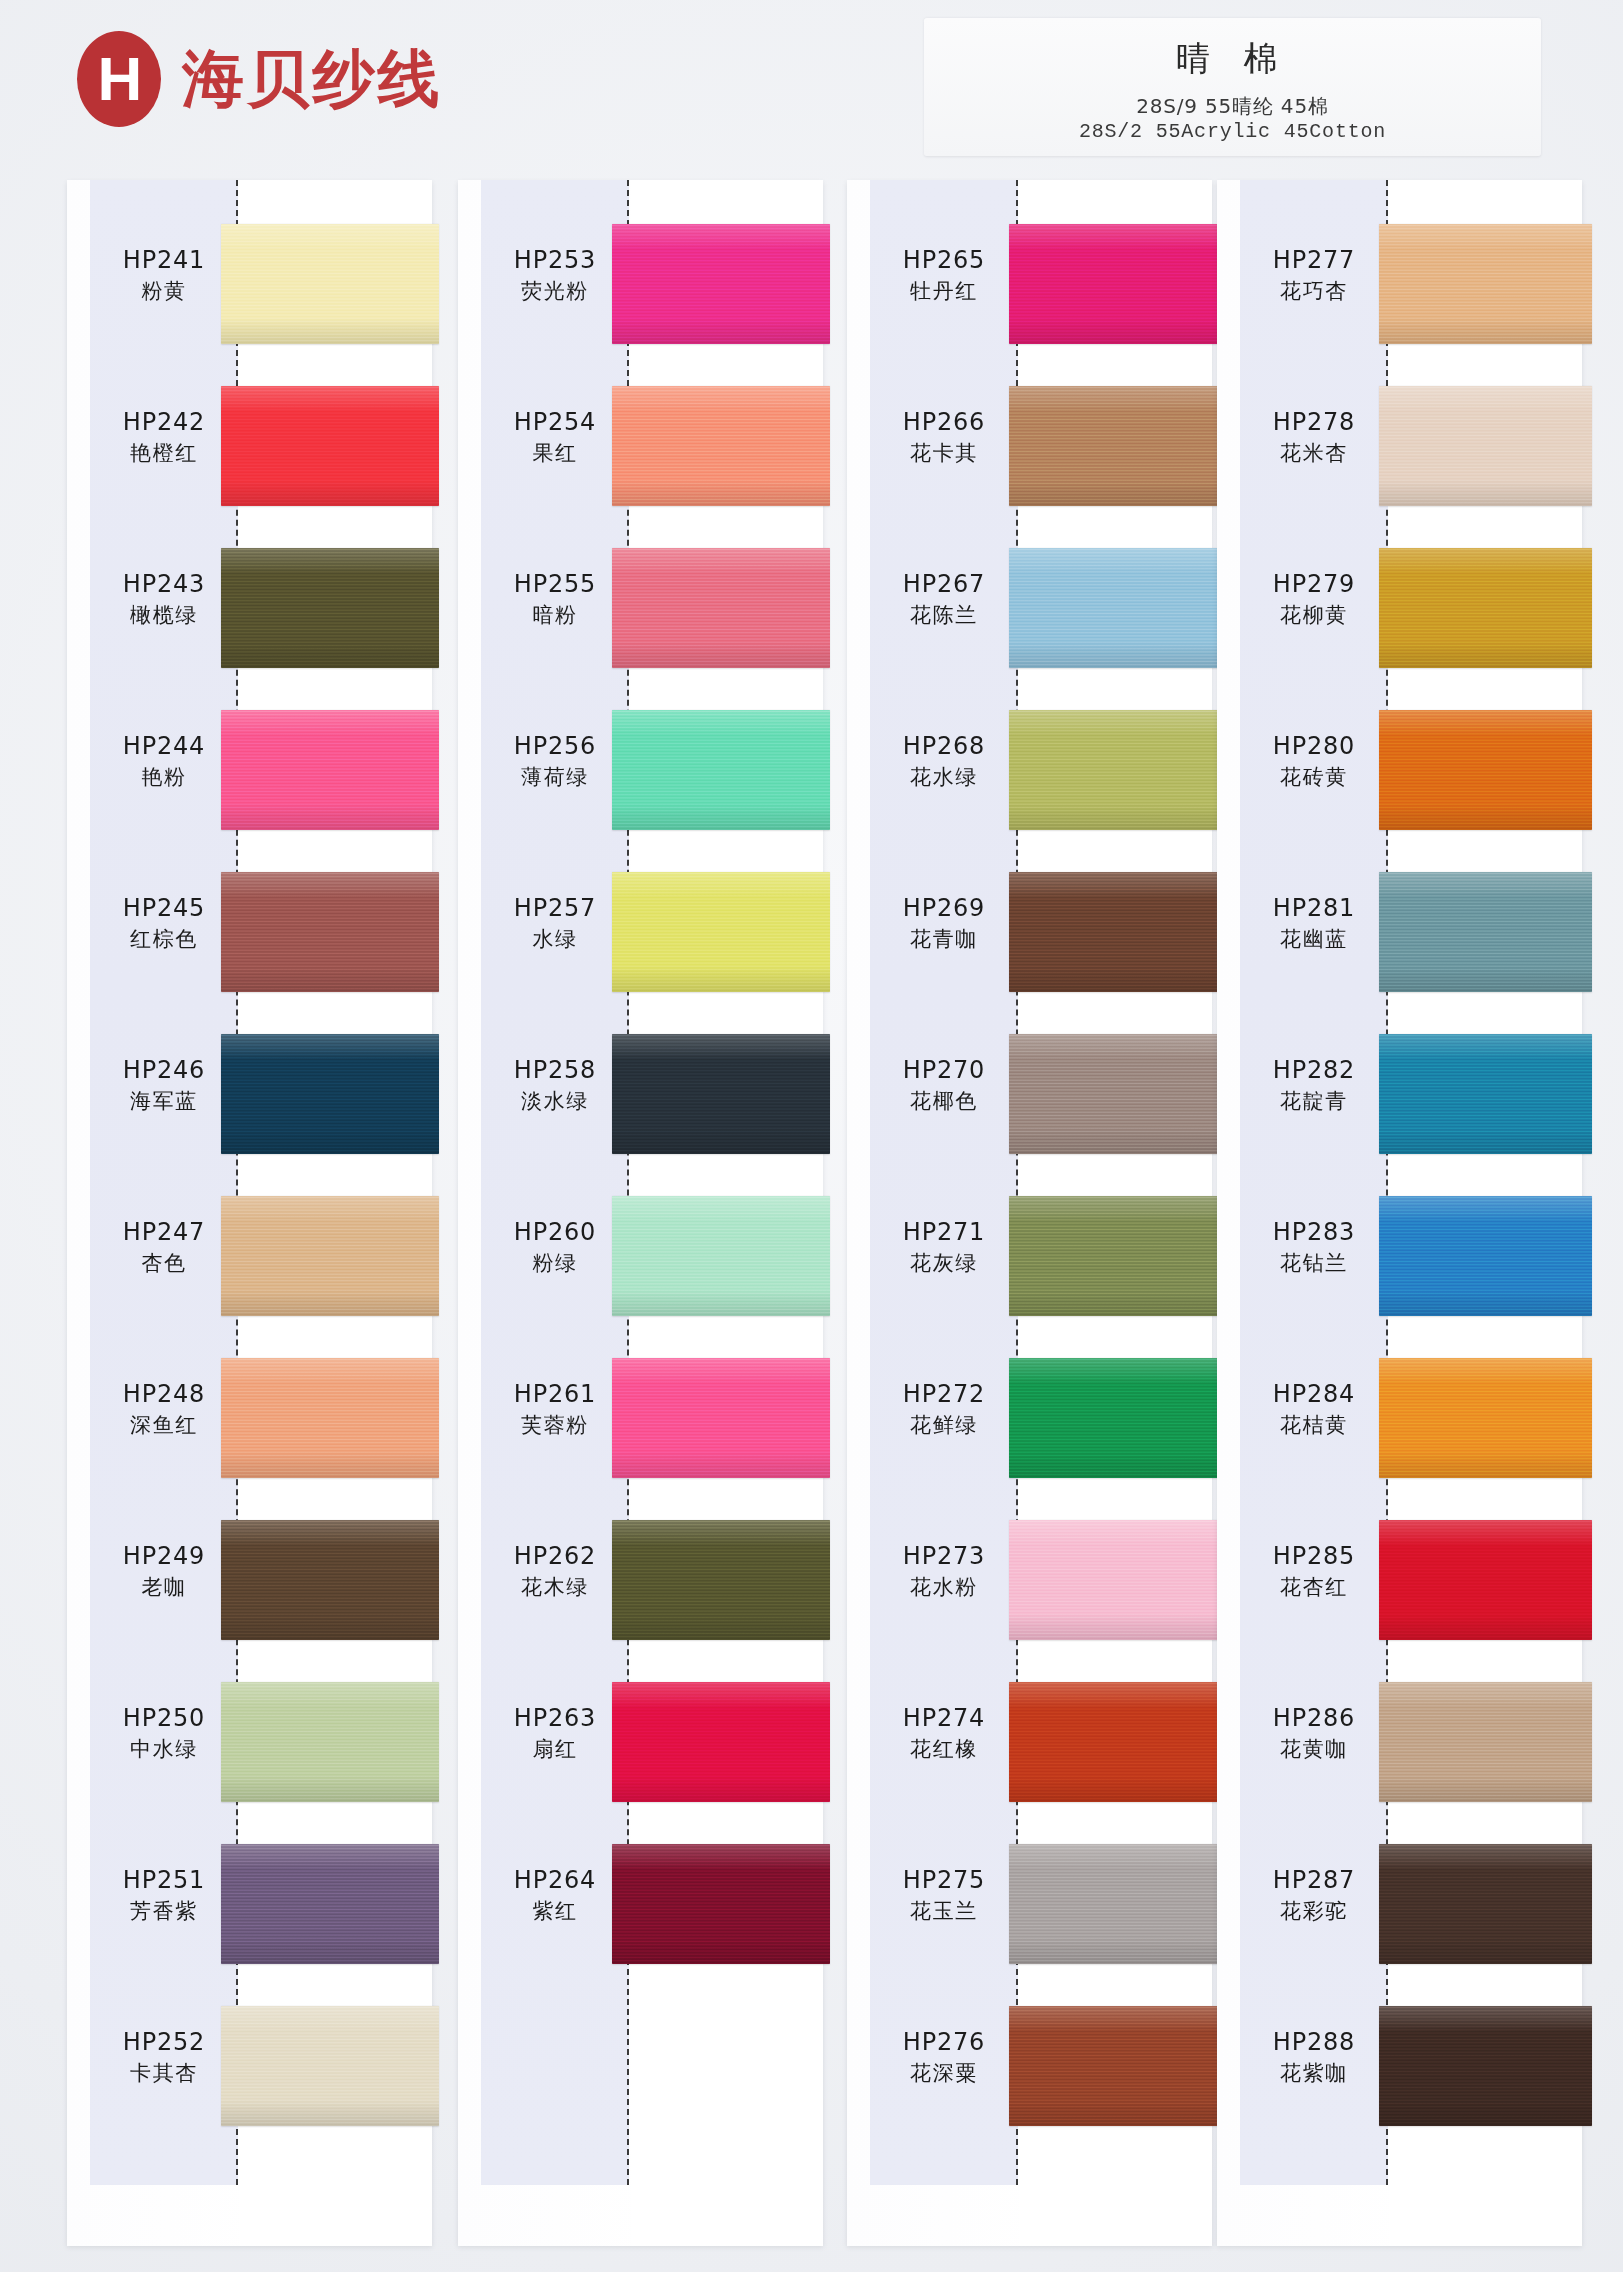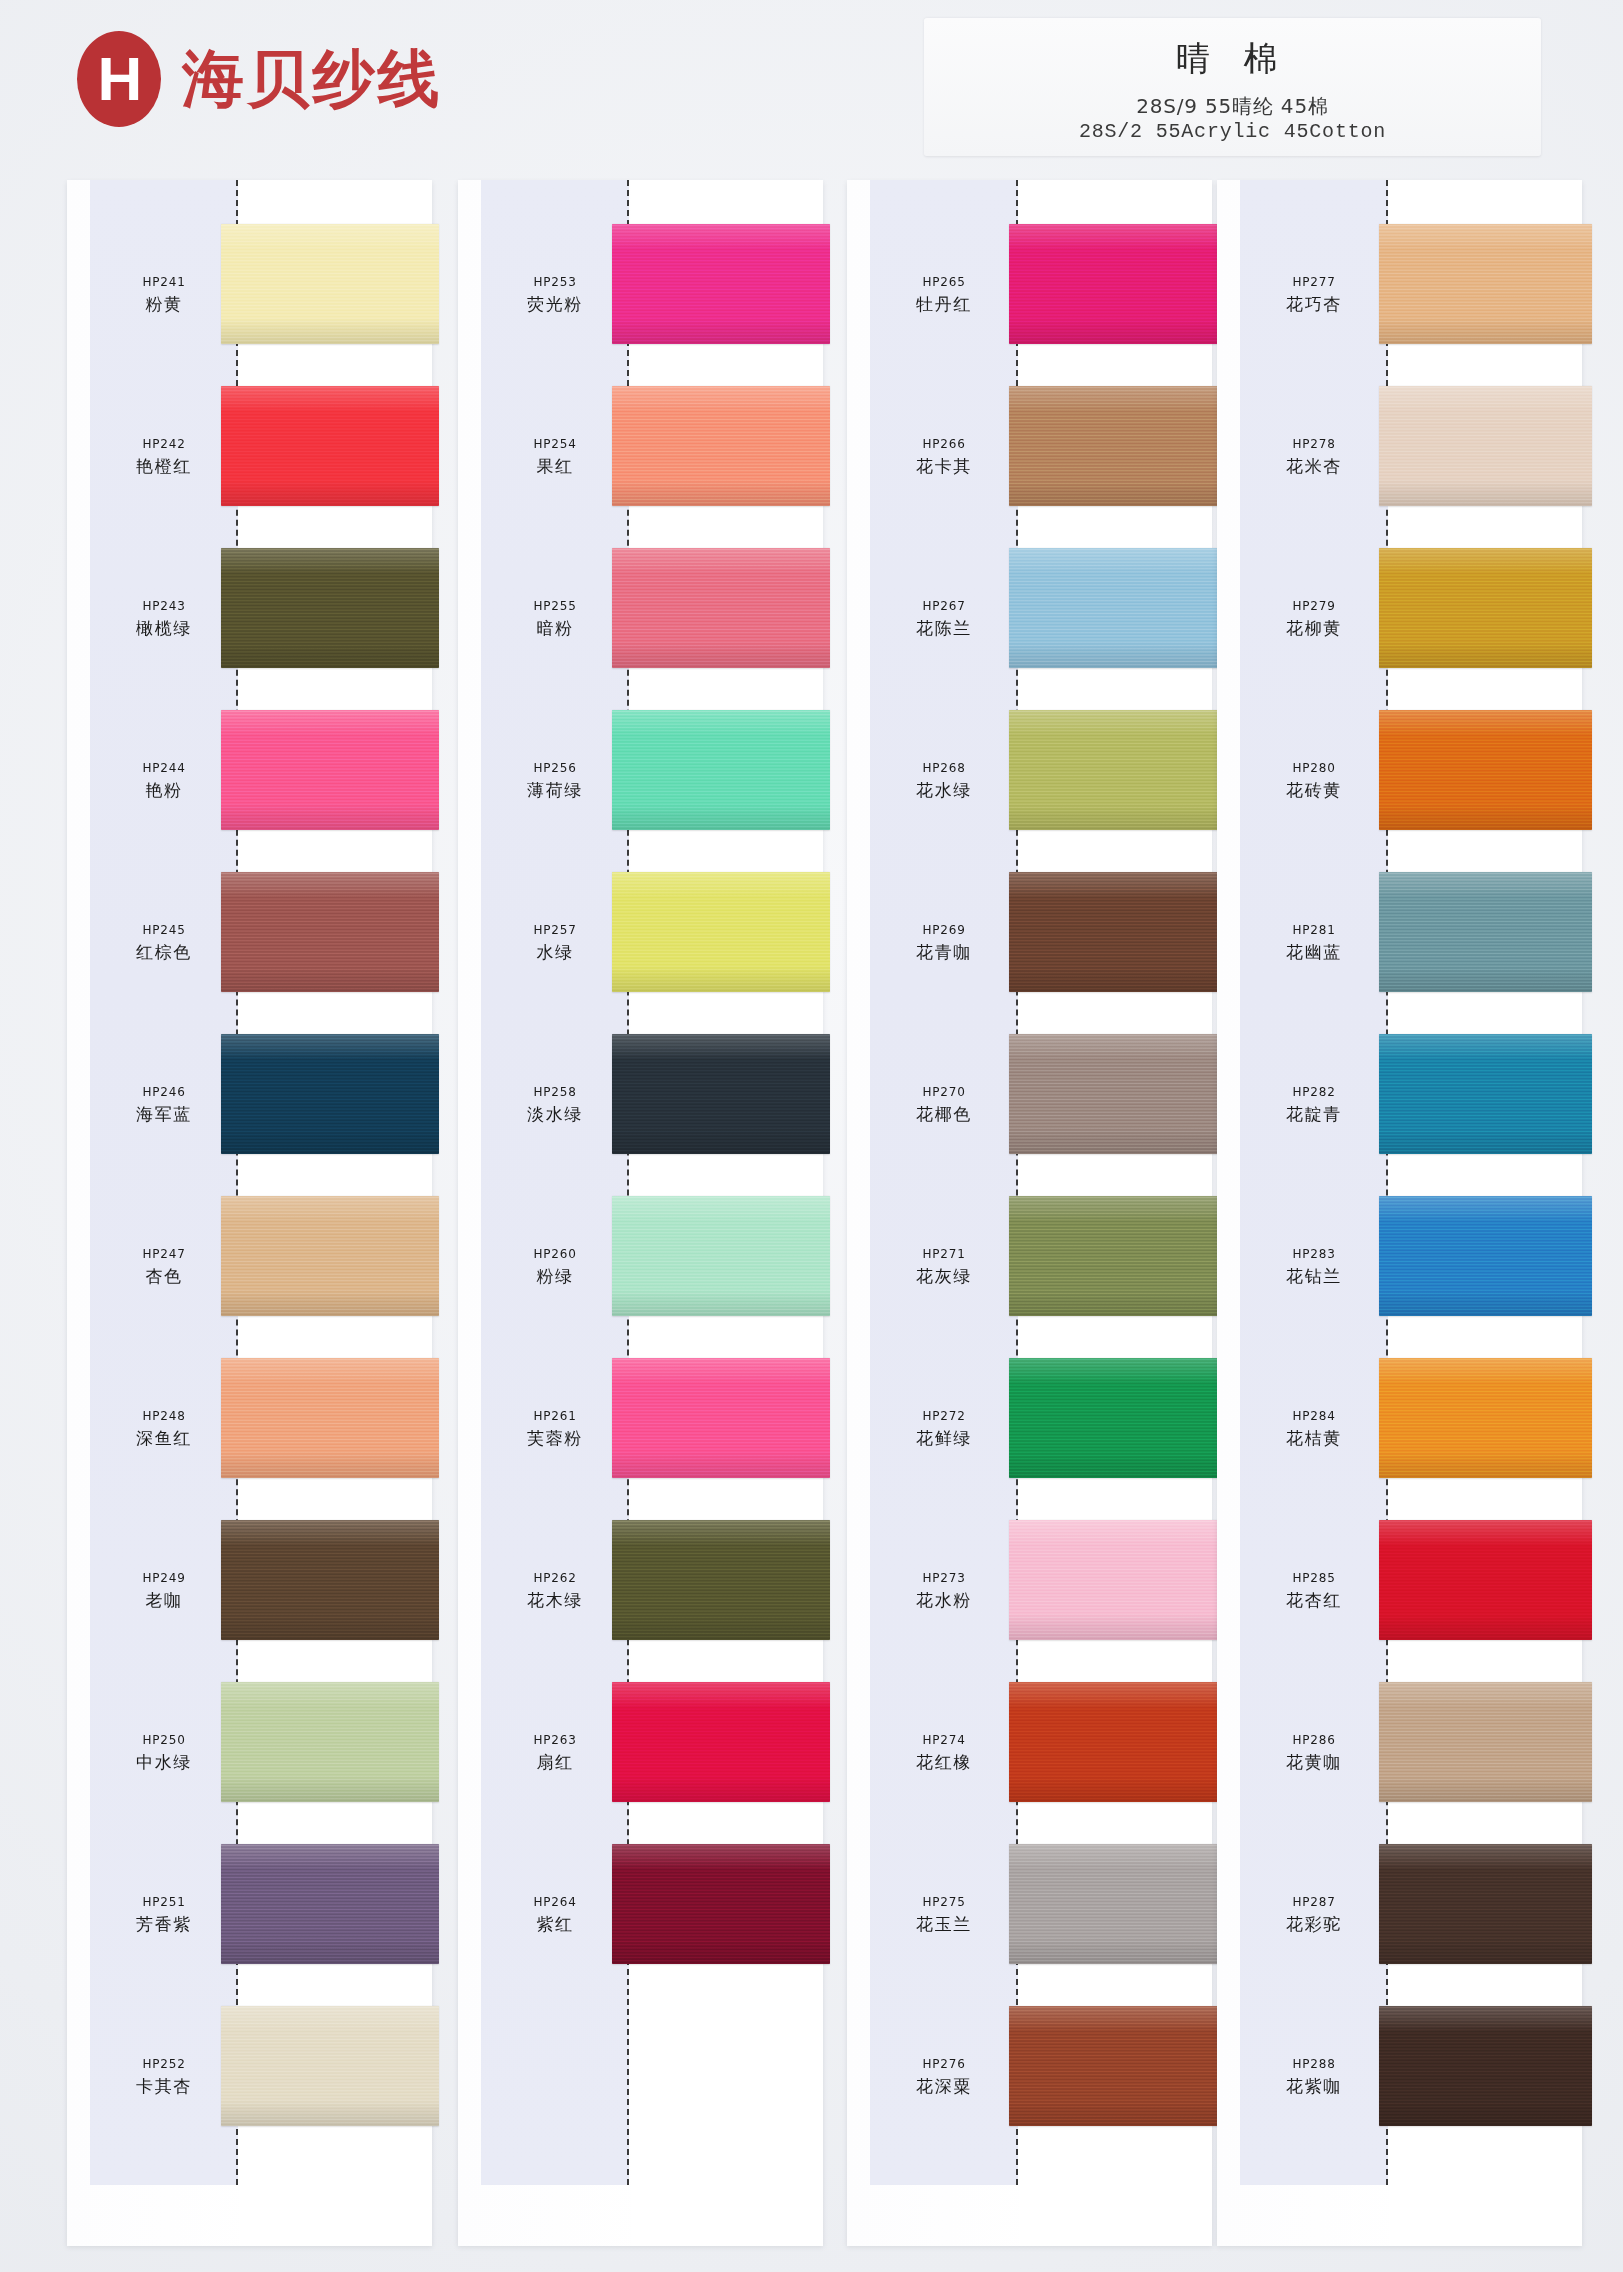--- a/index.html
+++ b/index.html
@@ -75,22 +75,22 @@
     position:absolute;left:173px;top:0;width:192px;height:2066px;
     background:#ffffff;
   }
   .rows{position:absolute;left:0;top:23px;width:365px;}
   .row{position:relative;height:162px;}
   .label{
     position:absolute;left:23px;width:148px;top:42px;
     text-align:center;color:#1b1b1b;
     font-family:"DejaVu Sans","Liberation Sans",sans-serif;
   }
-  .code{font-size:12px;letter-spacing:0.8px;line-height:1.25;margin-top:30px;}
-  .cname{font-size:17px;letter-spacing:1.6px;line-height:1.3;margin-top:3.2px;}
+  .code{font-size:24px;letter-spacing:0.8px;line-height:1.25;}
+  .cname{font-size:21px;letter-spacing:1.6px;line-height:1.3;margin-top:3.2px;}
   .swatch{
     position:absolute;left:166px;top:21px;width:203px;height:120px;
     border-radius:0.8px;
     box-shadow:0 0.8px 1.6px rgba(0,0,0,.12);
   }
   
   .swatch::after{
     content:"";position:absolute;inset:0;border-radius:0.8px;
     background:repeating-linear-gradient(
       0deg,

